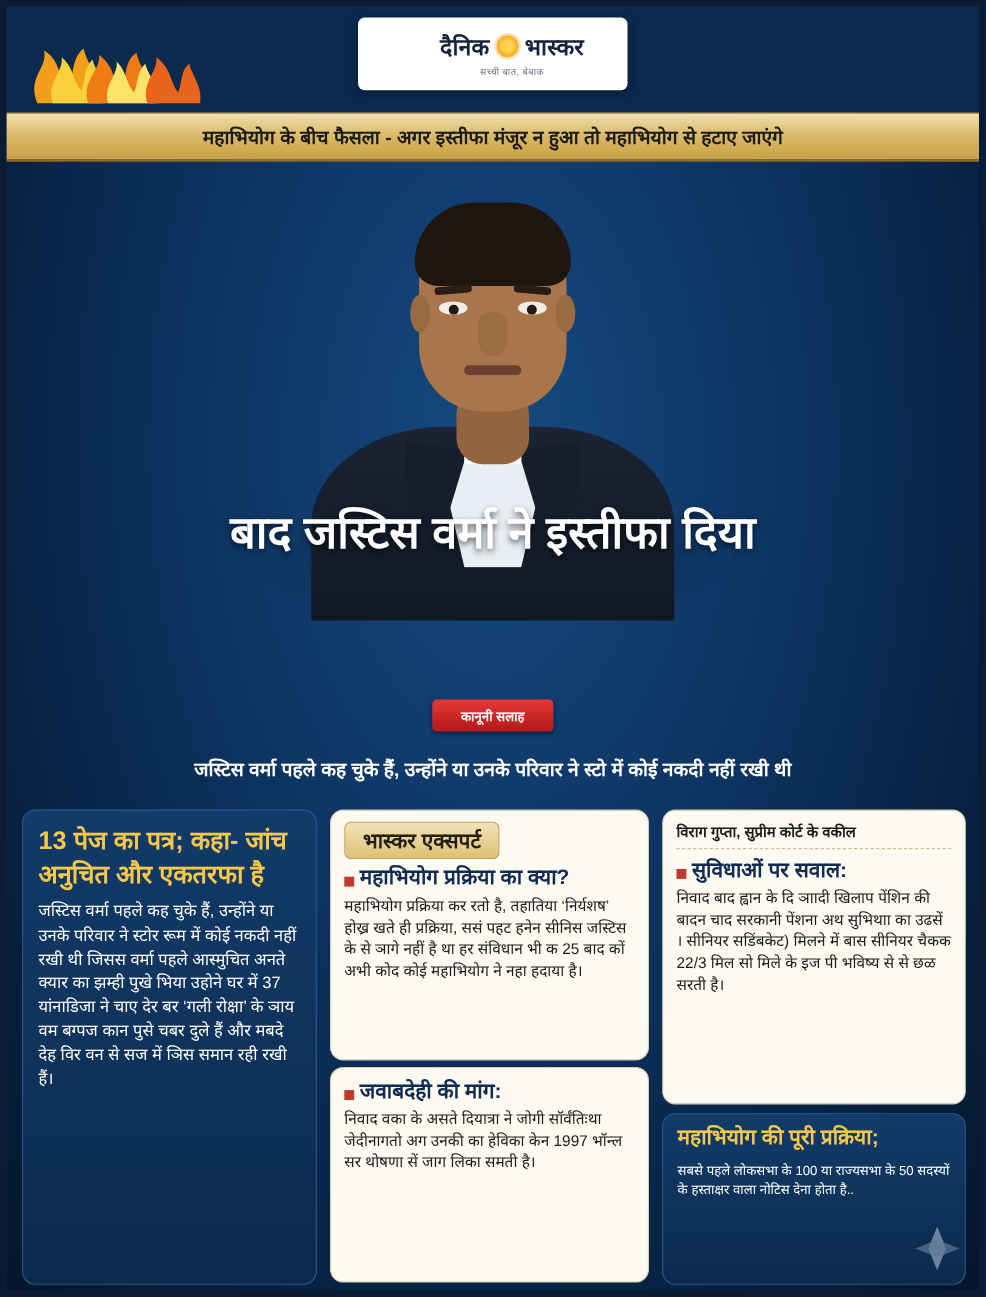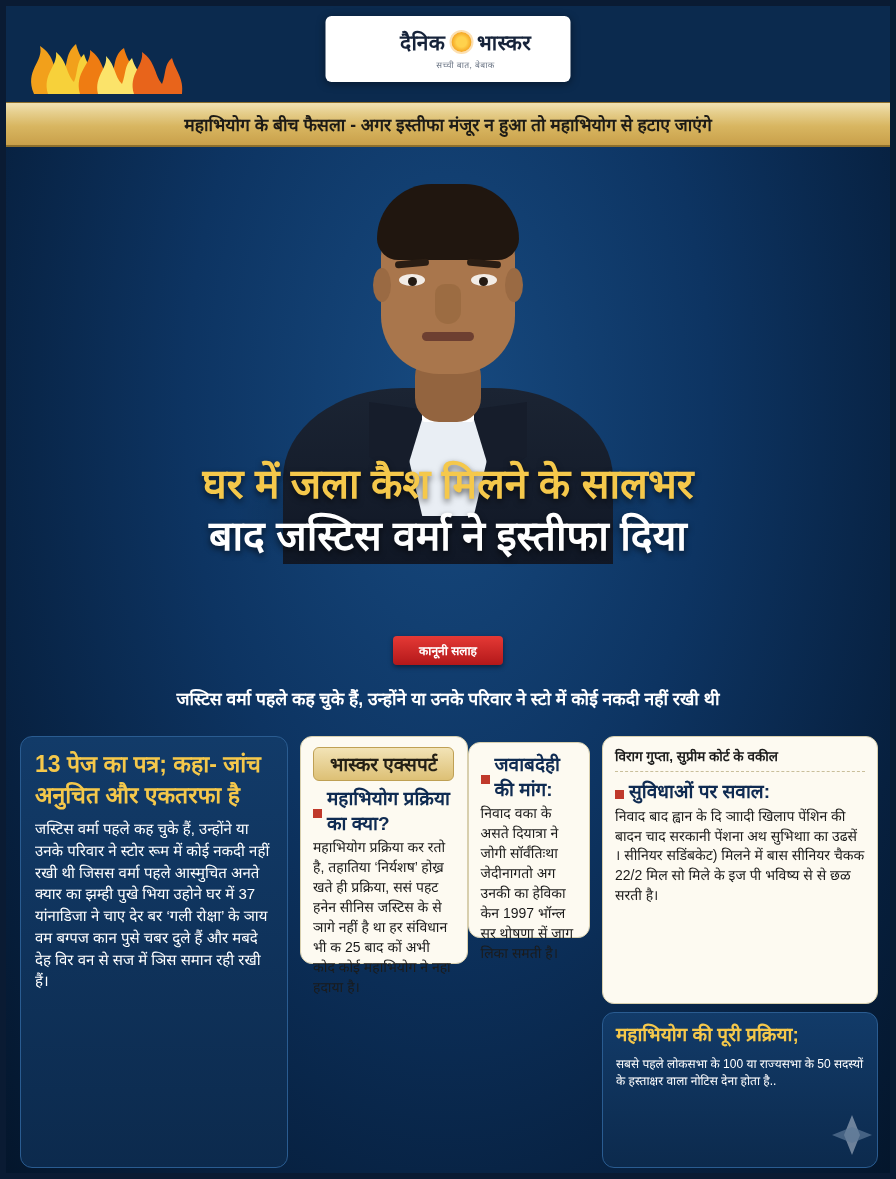--- a/index.html
+++ b/index.html
@@ -132,21 +132,21 @@
     position:absolute;left:0;top:680px;width:884px;text-align:center;
     color:#ffffff;font-size:17.5px;font-weight:bold;padding:0 26px;box-sizing:border-box;
   }
 
   
   .cards{
     position:absolute;left:14px;top:730px;width:888px;height:432px;
     display:flex;gap:12px;
   }
   .col-left{width:268px;display:flex;flex-direction:column;}
-  .col-mid{width:290px;display:flex;flex-direction:row;}
+  .col-mid{width:290px;display:flex;flex-direction:column;}
   .col-right{width:276px;display:flex;flex-direction:column;}
 
   .card-dark{
     background:linear-gradient(180deg,#123b69 0%,#0c2a4d 100%);
     border:1px solid #2a5c91;border-radius:12px;padding:12px 14px;box-sizing:border-box;
     height:100%;
   }
   .ld-title{
     color:#f5c84b;font-size:23px;font-weight:bold;line-height:1.33;margin-bottom:8px;
   }
@@ -231,21 +231,20 @@
       <div class="p-eye-l"></div>
       <div class="p-eye-r"></div>
       <div class="p-pupil-l"></div>
       <div class="p-pupil-r"></div>
       <div class="p-nose"></div>
       <div class="p-mouth"></div>
     </div>
   </div>
 
   <div class="headline">
-    <div class="h-line">घर में जला कैश मिलने के सालभर</div>
     <div class="h-line second">बाद जस्टिस वर्मा ने इस्तीफा दिया</div>
   </div>
 
   <div class="badge-wrap">
     <div class="badge">कानूनी सलाह</div>
   </div>
 
   <div class="subhead">जस्टिस वर्मा पहले कह चुके हैं, उन्होंने या उनके परिवार ने स्टो में कोई नकदी नहीं रखी थी</div>
 
   <div class="cards">
@@ -286,21 +285,21 @@
       <div class="card-light right-top">
         <div class="expert-head">
           <span class="expert-by">विराग गुप्ता, सुप्रीम कोर्ट के वकील</span>
         </div>
         <hr class="exp-divider">
         <div class="exp-item">
           <h4>
             <span class="sq"></span>
             <span>सुविधाओं पर सवाल:</span>
           </h4>
-          <p>निवाद बाद ह्वान के दि ञाादी खिलाप पेंशिन की बादन चाद सरकानी पेंशना अथ सुभिथाा का उढसें । सीनियर सडिंबकेट) मिलने में बास सीनियर चैकक 22/2 मिल सो मिले के इज पी भविष्य से से छळ सरती है।</p>
+          <p>निवाद बाद ह्वान के दि ञाादी खिलाप पेंशिन की बादन चाद सरकानी पेंशना अथ सुभिथाा का उढसें । सीनियर सडिंबकेट) मिलने में बास सीनियर चैकक 22/3 मिल सो मिले के इज पी भविष्य से से छळ सरती है।</p>
         </div>
       </div>
 
       <div class="right-bottom">
         <div class="rb-title">महाभियोग की पूरी प्रक्रिया;</div>
         <div class="rb-body">सबसे पहले लोकसभा के 100 या राज्यसभा के 50 सदस्यों के हस्ताक्षर वाला नोटिस देना होता है..</div>
       </div>
     </div>
   </div>
 

